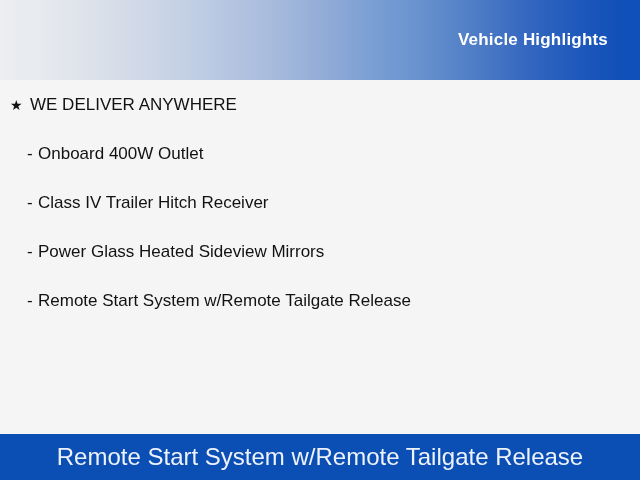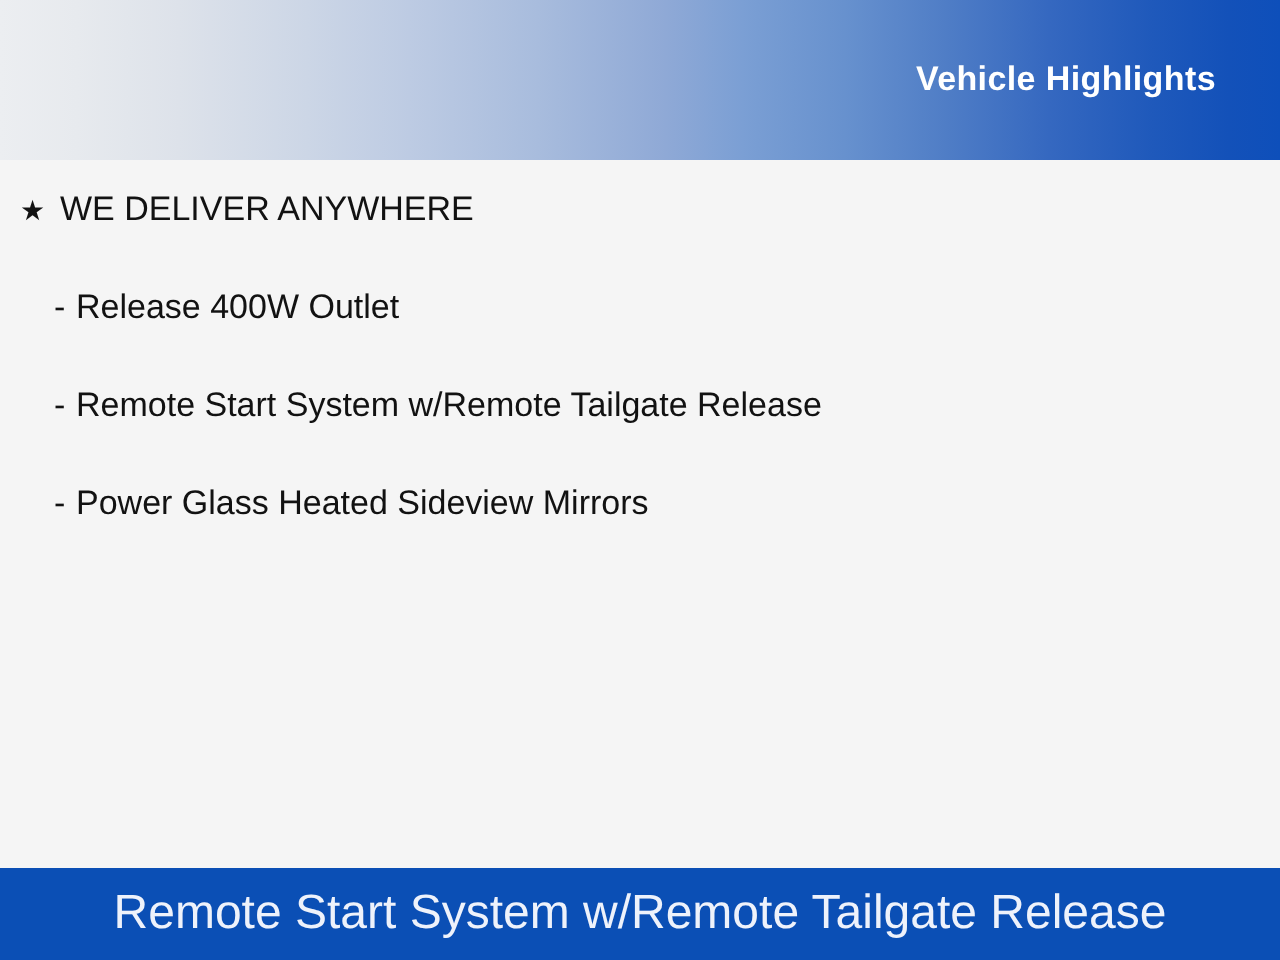--- a/index.html
+++ b/index.html
@@ -143,22 +143,23 @@
 <body>
 
 <div id="slide">
 
   <div id="header-bar">
     <div id="header-title">Vehicle Highlights</div>
   </div>
 
   <ul id="highlights-list">
       <li class="highlight-row level-1"><span class="row-marker">★</span><span class="row-label">WE DELIVER ANYWHERE</span></li>
-      <li class="highlight-row level-2"><span class="row-marker">-</span><span class="row-label">Release 400W Outlet</span></li>
+      <li class="highlight-row level-2"><span class="row-marker">-</span><span class="row-label">Onboard 400W Outlet</span></li>
+      <li class="highlight-row level-2"><span class="row-marker">-</span><span class="row-label">Class IV Trailer Hitch Receiver</span></li>
+      <li class="highlight-row level-2"><span class="row-marker">-</span><span class="row-label">Power Glass Heated Sideview Mirrors</span></li>
       <li class="highlight-row level-2"><span class="row-marker">-</span><span class="row-label">Remote Start System w/Remote Tailgate Release</span></li>
-      <li class="highlight-row level-2"><span class="row-marker">-</span><span class="row-label">Power Glass Heated Sideview Mirrors</span></li>
     </ul>
 
   <div id="footer-bar">
     <div id="footer-caption">Remote Start System w/Remote Tailgate Release</div>
   </div>
 
 </div>
 
 </body></html>

